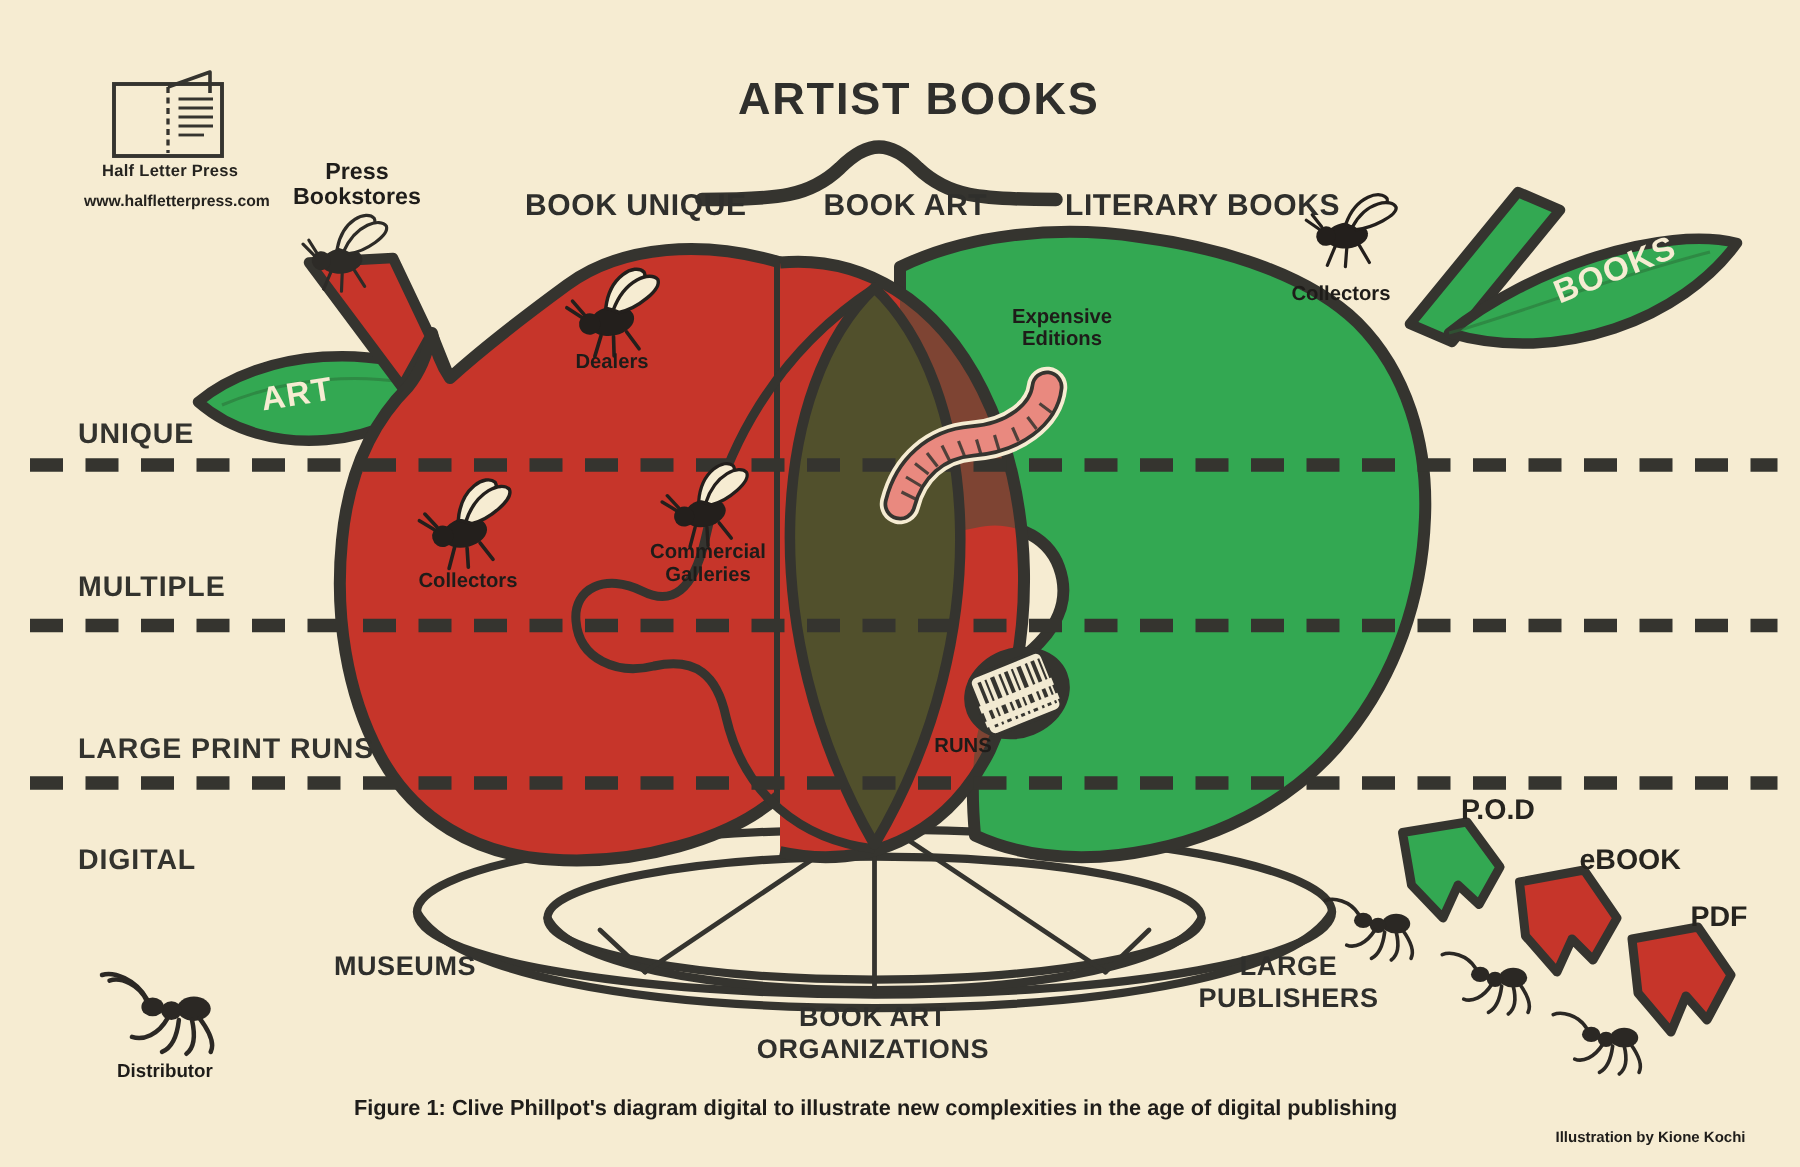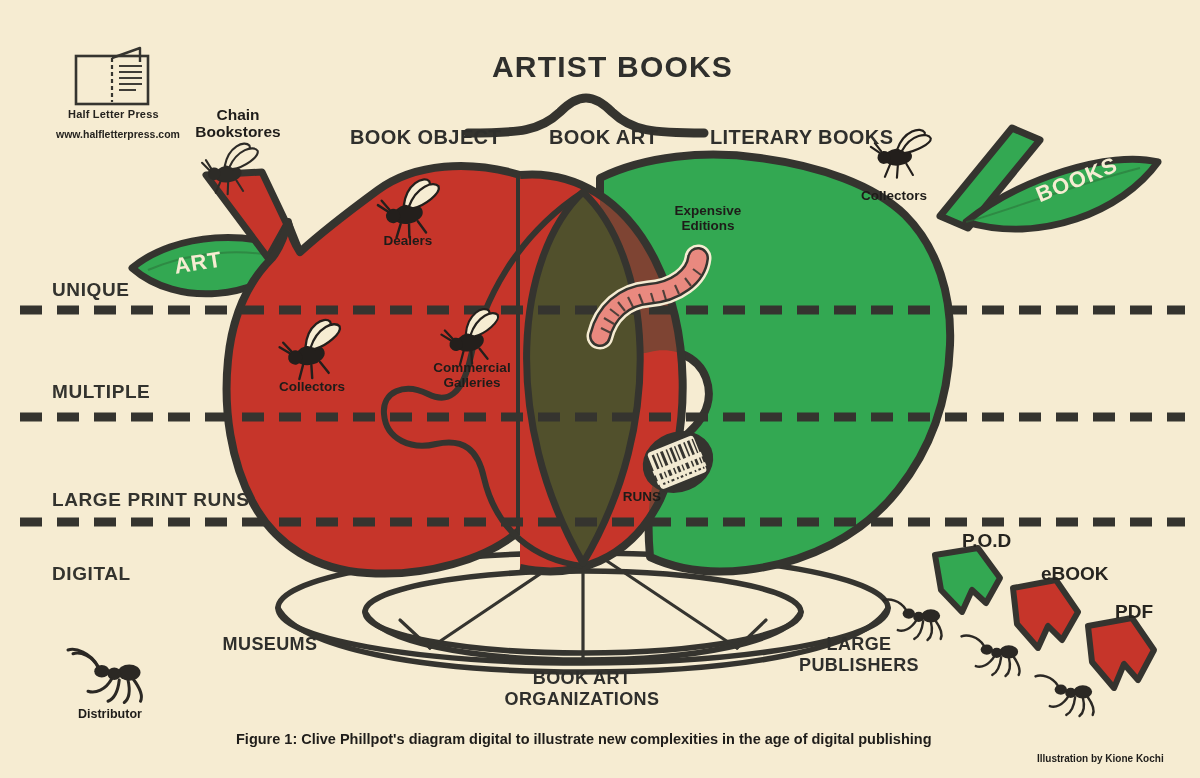--- a/index.html
+++ b/index.html
@@ -30,21 +30,21 @@
   }
   .inlbl{
     font-size:13.5px;font-weight:bold;color:#1e1c19;text-align:center;
     line-height:1.12;white-space:pre-line;
   }
   .botlbl{
     font-size:18px;font-weight:bold;letter-spacing:.4px;color:#2f2f2c;
     text-align:center;line-height:1.18;white-space:pre-line;
   }
   .fmtlbl{
-    font-size:19px;font-weight:bold;color:#26241f;white-space:nowrap;
+    font-size:19px;font-weight:bold;color:#26241f;white-space:nowrap;margin-left:12px;
   }
   .leaflbl{
     font-size:22px;font-weight:bold;color:#f6ecd2;letter-spacing:1px;
     white-space:nowrap;
   }
   .caption{
     font-size:14.5px;font-weight:bold;color:#1f1d1a;white-space:nowrap;
   }
   .credit{
     font-size:10px;font-weight:bold;color:#1f1d1a;white-space:nowrap;
@@ -380,33 +380,33 @@
         <line x1="119" y1="90" x2="136" y2="90"></line>
       </g>
     </g>
   </svg>
 
   <div class="txt logotxt" style="left:68px;top:108px;">Half Letter Press</div>
   <div class="txt logourl" style="left:56px;top:128px;">www.halfletterpress.com</div>
 
   <div class="txt bigtitle" style="left:492px;top:50px;">ARTIST BOOKS</div>
 
-  <div class="txt colhead" style="left:350px;top:126px;">BOOK OBJECT</div>
+  <div class="txt colhead" style="left:350px;top:126px;">BOOK UNIQUE</div>
   <div class="txt colhead" style="left:549px;top:126px;">BOOK ART</div>
   <div class="txt colhead" style="left:710px;top:126px;">LITERARY BOOKS</div>
 
   <div class="txt axis" style="left:52px;top:279px;">UNIQUE</div>
   <div class="txt axis" style="left:52px;top:381px;">MULTIPLE</div>
   <div class="txt axis" style="left:52px;top:489px;">LARGE PRINT RUNS</div>
   <div class="txt axis" style="left:52px;top:563px;">DIGITAL</div>
 
   <div class="txt leaflbl" style="left:174px;top:250px;transform:rotate(-9deg);">ART</div>
   <div class="txt leaflbl" style="left:1034px;top:167px;transform:rotate(-22deg);">BOOKS</div>
 
-  <div class="txt chainlbl" style="left:186px;top:106px;width:104px;">Chain
+  <div class="txt chainlbl" style="left:186px;top:106px;width:104px;">Press
 Bookstores</div>
 
   <div class="txt inlbl" style="left:363px;top:233px;width:90px;">Dealers</div>
   <div class="txt inlbl" style="left:266px;top:379px;width:92px;">Collectors</div>
   <div class="txt inlbl" style="left:420px;top:360px;width:104px;">Commercial
 Galleries</div>
   <div class="txt inlbl" style="left:655px;top:203px;width:106px;">Expensive
 Editions</div>
   <div class="txt inlbl" style="left:840px;top:188px;width:108px;">Collectors</div>
   <div class="txt inlbl" style="left:614px;top:489px;width:56px;">RUNS</div>

